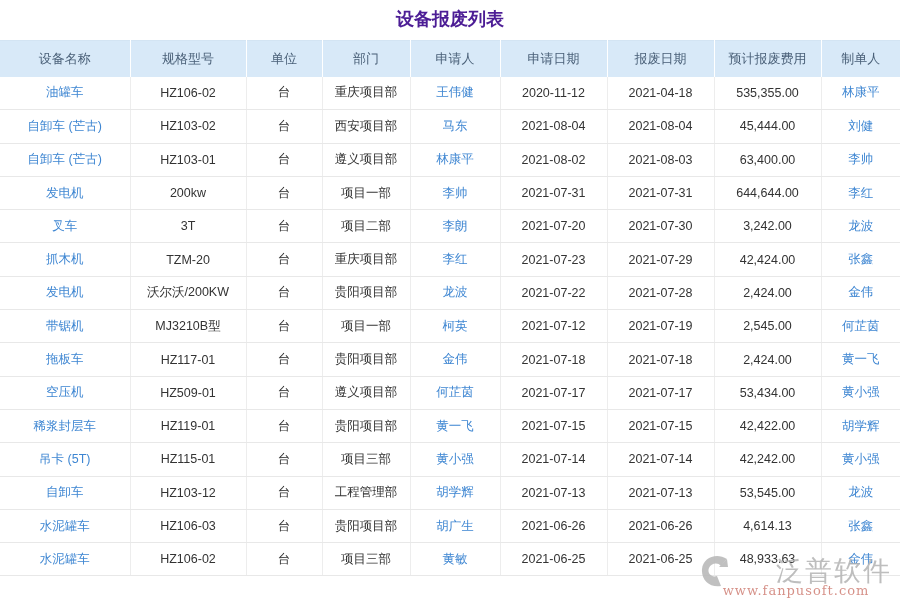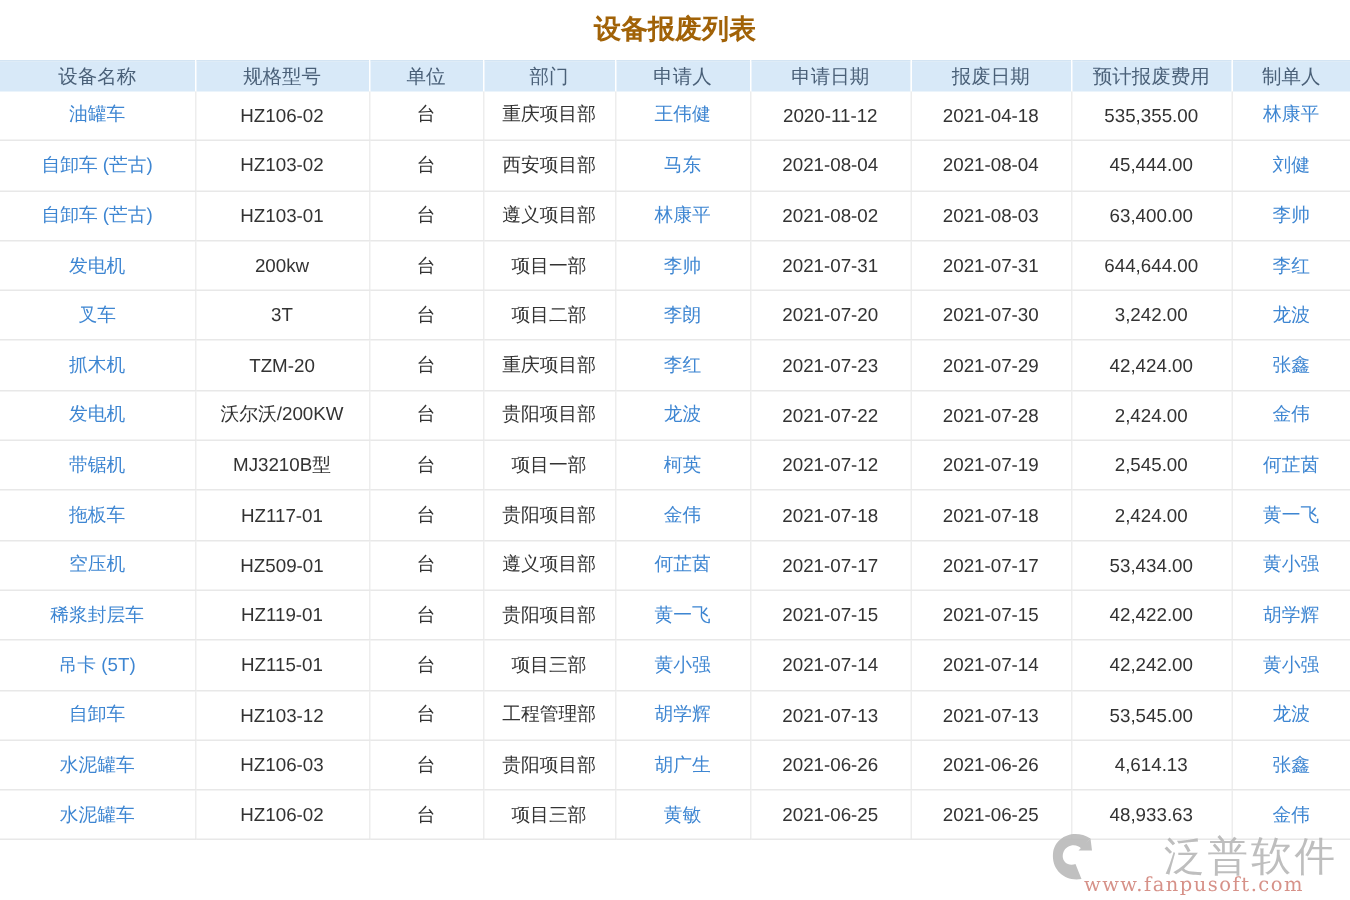--- a/index.html
+++ b/index.html
@@ -13,30 +13,30 @@
   }
   *{box-sizing:border-box;}
   html,body{margin:0;padding:0;}
   body{
     width:900px;height:600px;overflow:hidden;background:#ffffff;
     font-family:"Liberation Sans","DejaVu Sans",sans-serif;
   }
   .page{position:relative;width:900px;height:600px;}
   .title{
     height:40px;line-height:38px;text-align:center;
-    font-size:18px;font-weight:bold;color:#a16207;border-radius:20px;
+    font-size:18px;font-weight:bold;color:#4c1d95;border-radius:20px;
   }
   table{
     width:900px;border-collapse:collapse;table-layout:fixed;
   }
   thead th{
     background:var(--header-bg);
     color:var(--header-text);
     font-weight:normal;font-size:13px;
-    height:20px;padding:0;
+    height:36px;padding:0;
     border-top:1px solid #d3e4f3;
     border-right:1px solid #ffffff;
     text-align:center;
   }
   thead th:last-child{border-right:none;}
   tbody tr{height:33.3px;margin-left:33px;}
   tbody td{
     text-align:center;font-size:12.5px;color:var(--body-text);
     padding:0 2px;white-space:nowrap;overflow:hidden;
     border-bottom:1px solid var(--border-light);

